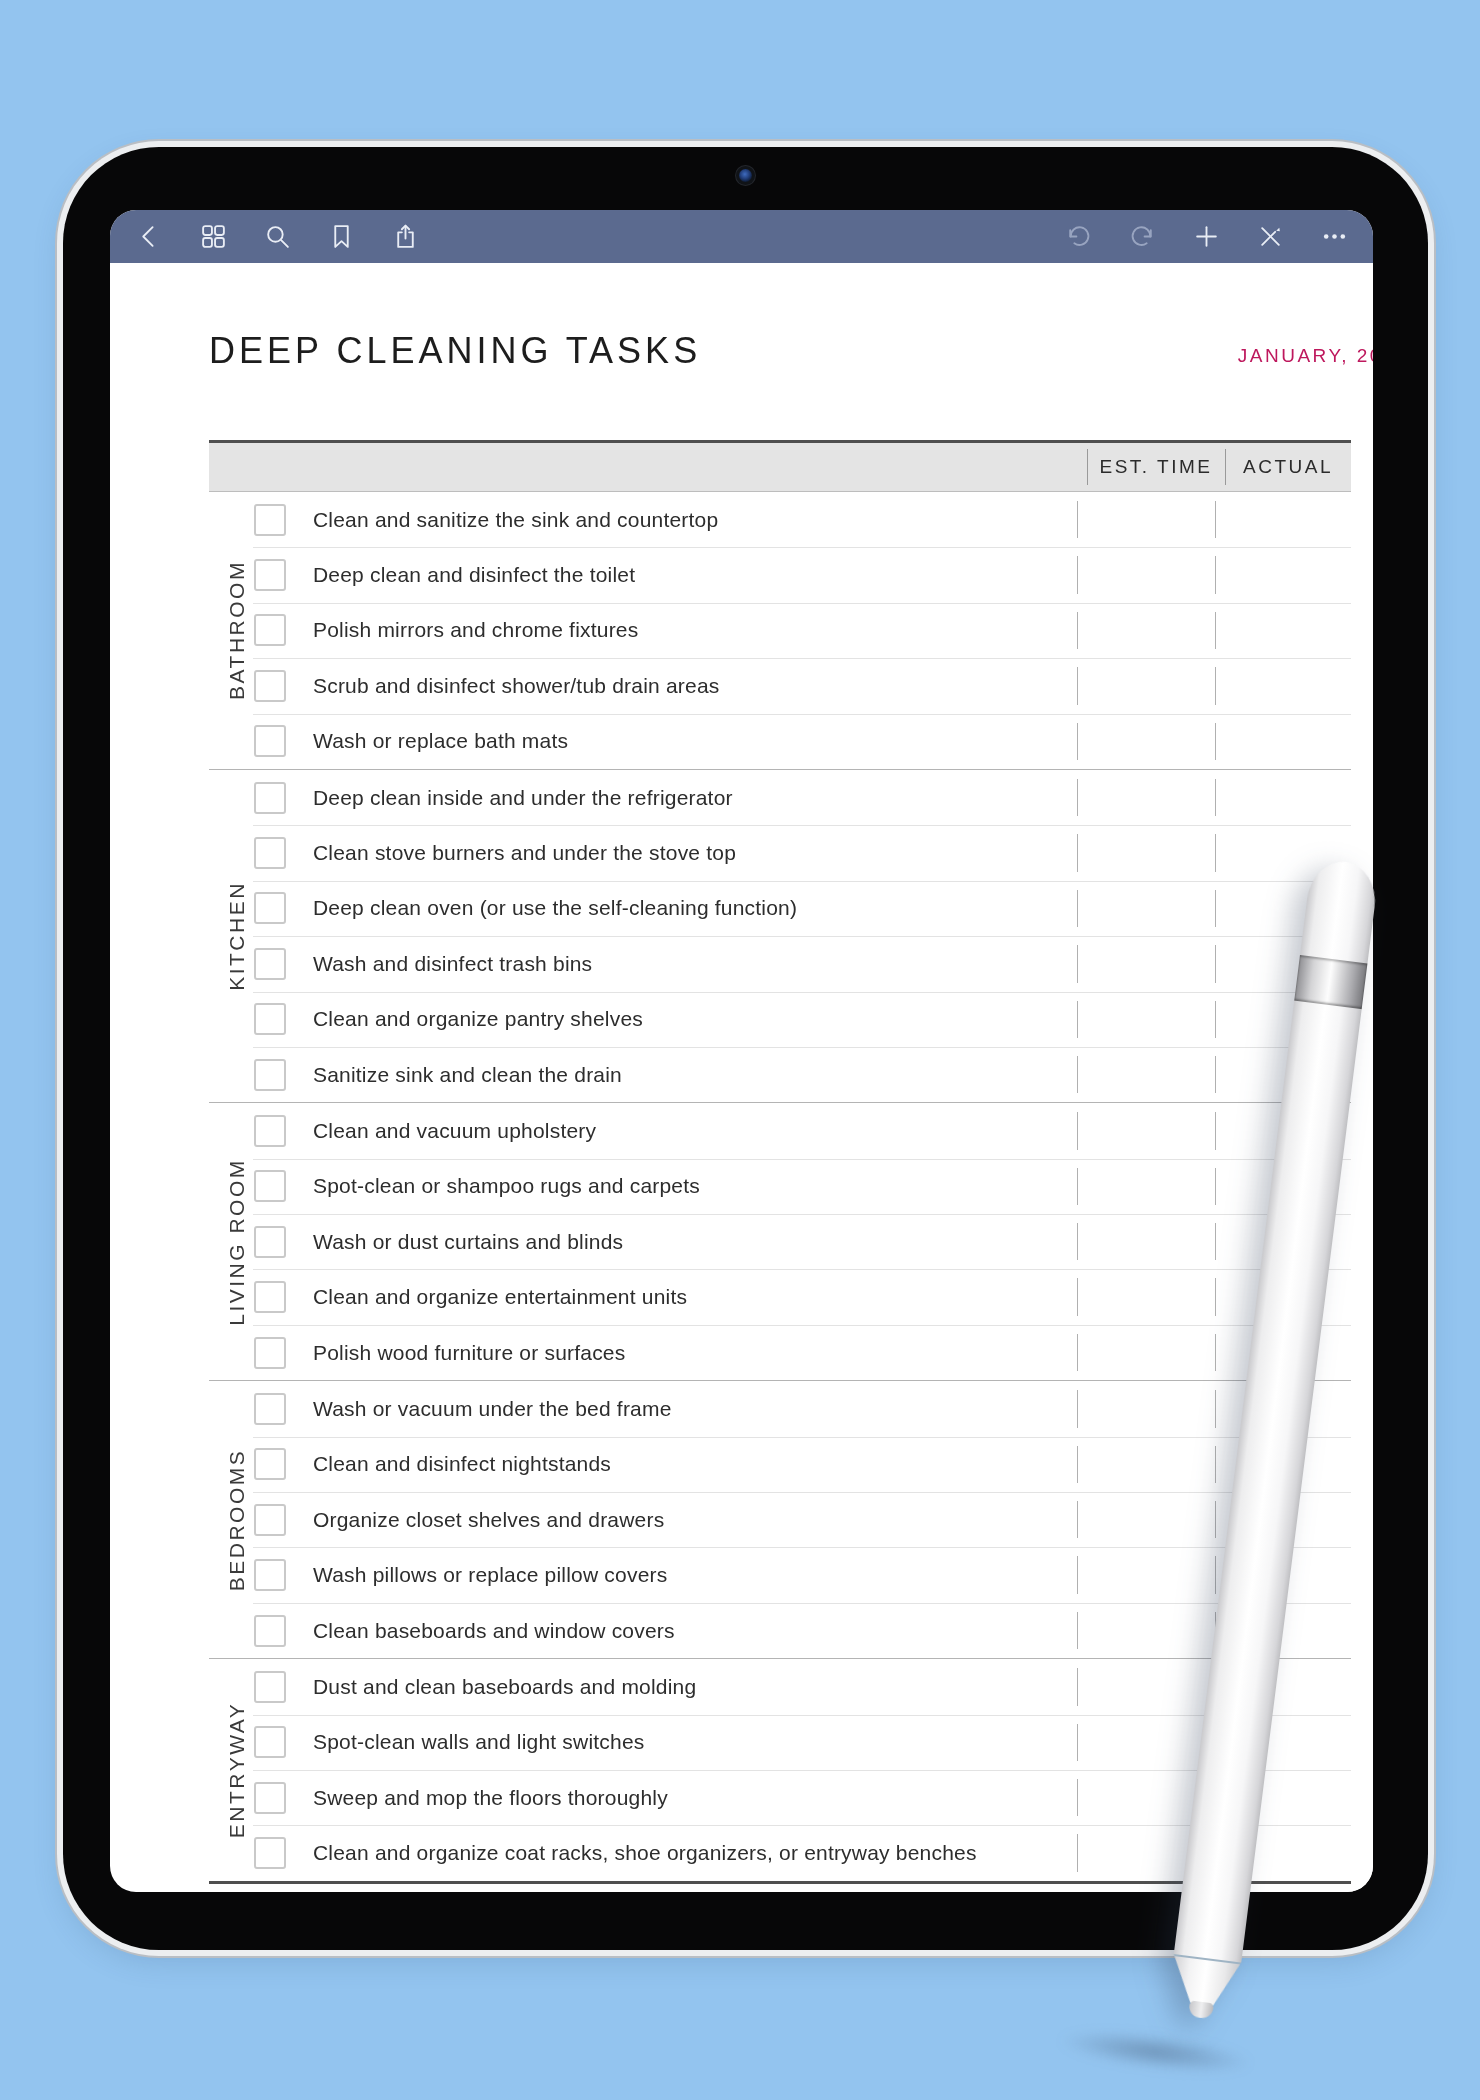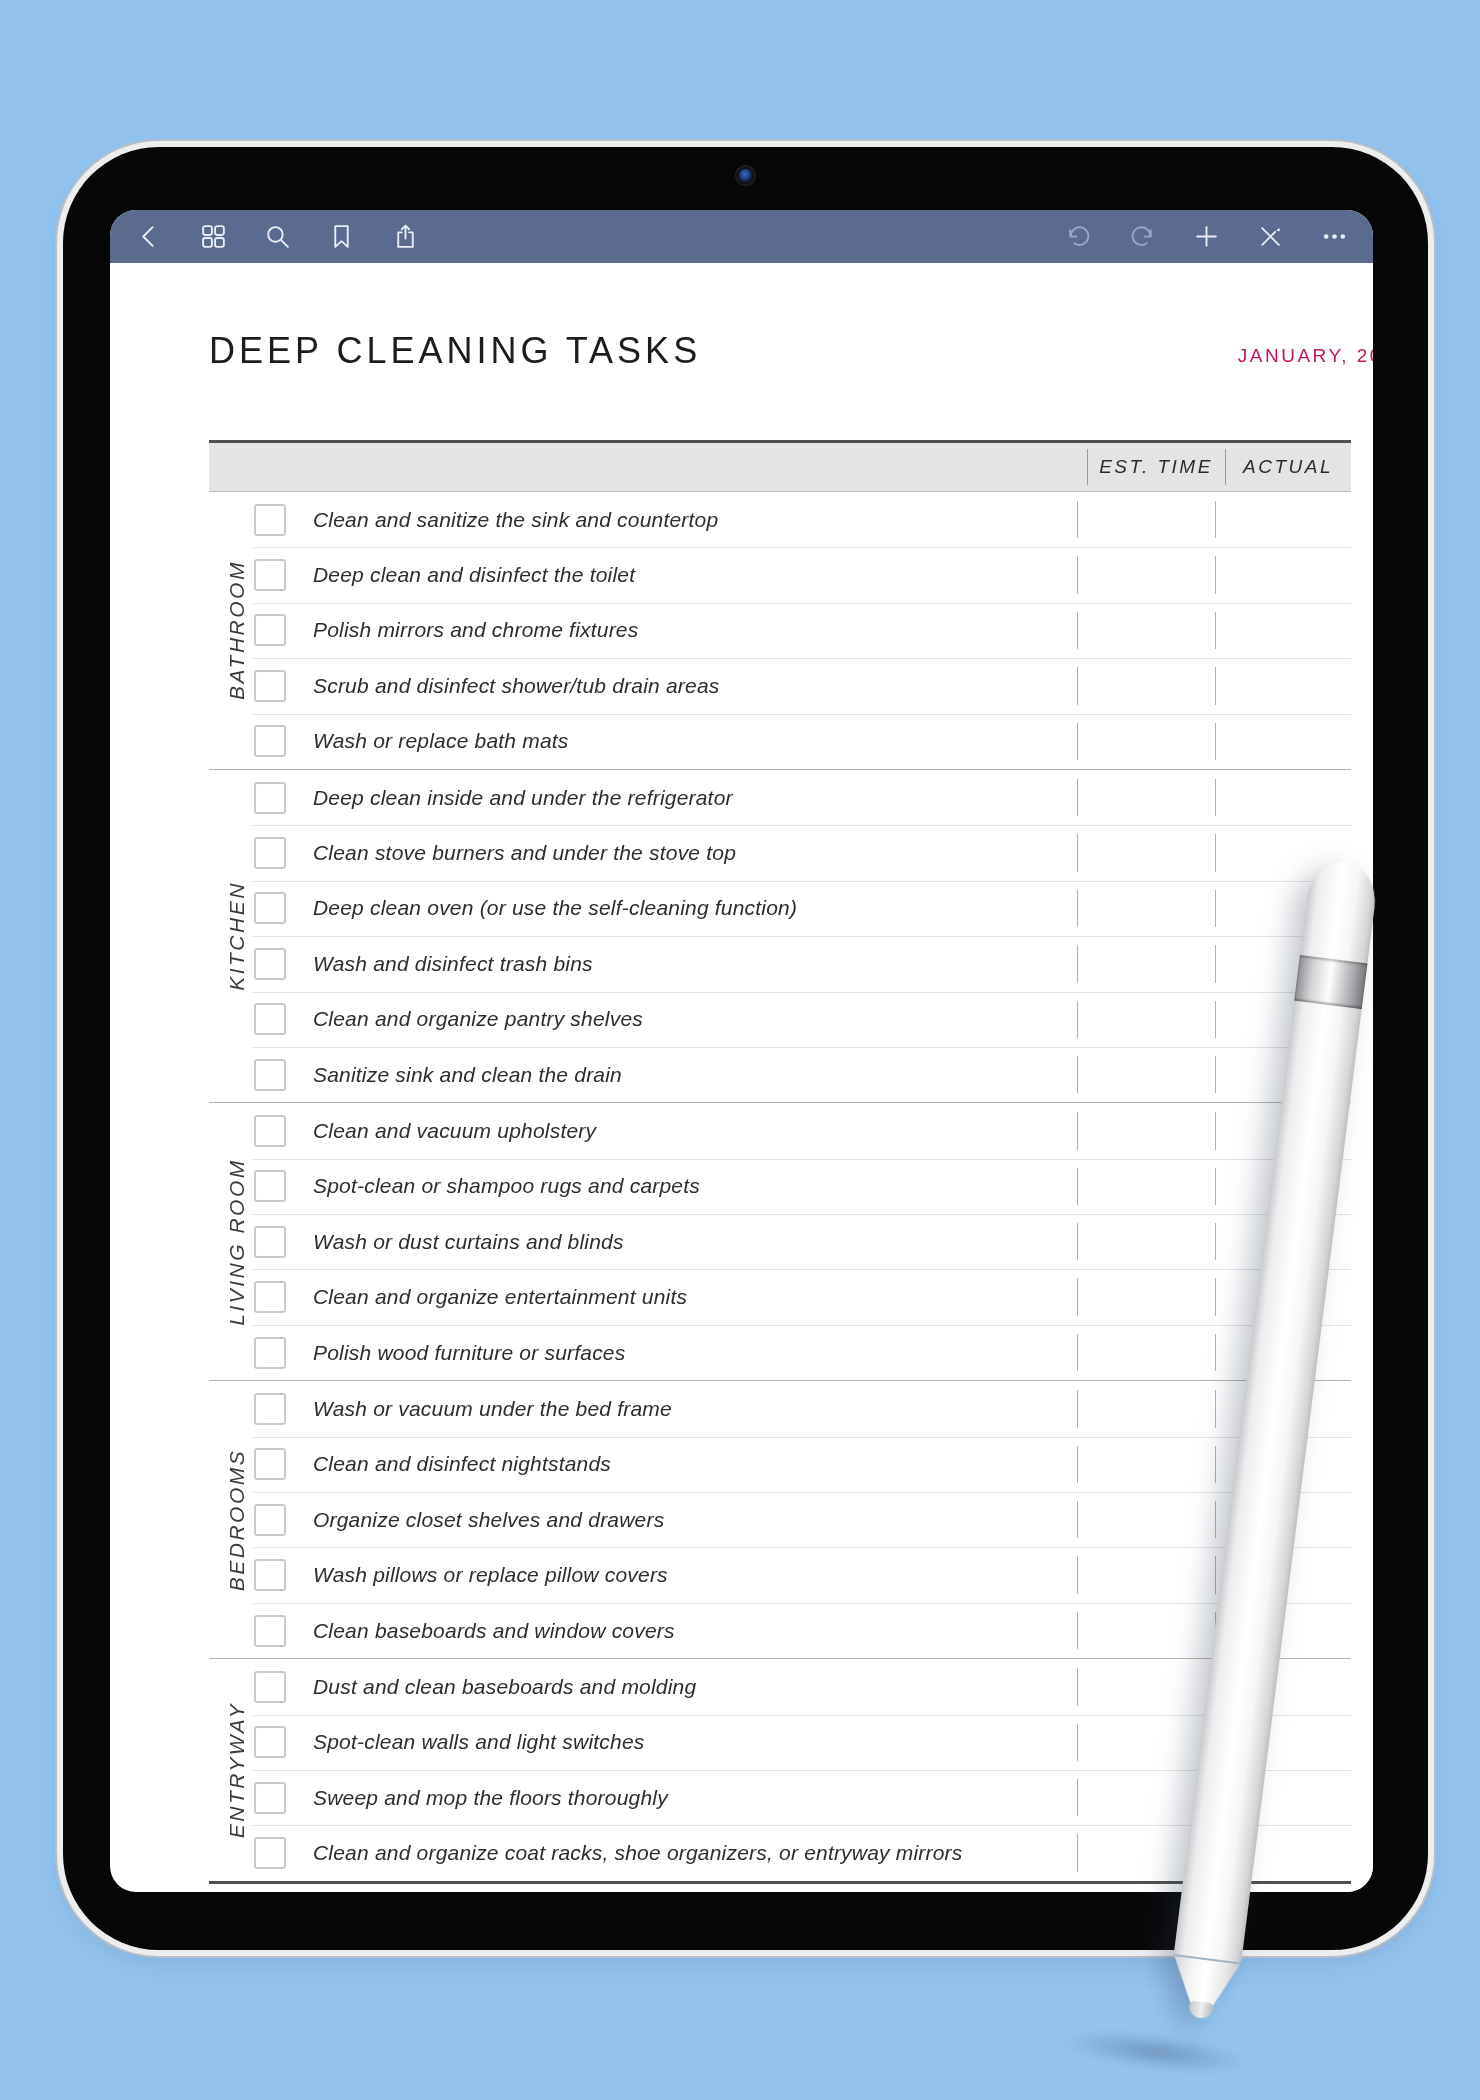--- a/index.html
+++ b/index.html
@@ -40,21 +40,21 @@
     position:absolute;left:58px;top:62px;width:1200px;height:44px;
     display:flex;justify-content:space-between;align-items:flex-end;
   }
   .doc-title{
     font-size:36px;letter-spacing:4px;color:#1d1d1d;font-weight:400;line-height:1;
   }
   .doc-date{
     font-size:19px;letter-spacing:2.5px;color:#be185d;line-height:1.3;
   }
   
-  .sheet{position:absolute;left:58px;top:177px;width:1142px;font-style:italic;}
+  .sheet{position:absolute;left:58px;top:177px;width:1142px;}
   .thead{
     height:52px;background:#e4e4e4;border-top:3px solid #4f4f4f;border-bottom:1px solid #bdbdbd;
     display:flex;box-sizing:border-box;position:relative;
   }
   .th-spacer{flex:1;}
   .th-cell{
     display:flex;align-items:center;justify-content:center;
     font-size:19px;letter-spacing:2.5px;color:#2b2b2b;position:relative;
   }
   .th-cell.est{width:138px;}
@@ -365,21 +365,21 @@
                 <div class="cell act"></div>
               </div>
               <div class="row">
                 <span class="checkbox"></span>
                 <span class="task-label">Sweep and mop the floors thoroughly</span>
                 <div class="cell est"></div>
                 <div class="cell act"></div>
               </div>
               <div class="row last">
                 <span class="checkbox"></span>
-                <span class="task-label">Clean and organize coat racks, shoe organizers, or entryway mirrors</span>
+                <span class="task-label">Clean and organize coat racks, shoe organizers, or entryway benches</span>
                 <div class="cell est"></div>
                 <div class="cell act"></div>
               </div>
               <div class="cat-label">ENTRYWAY</div>
             </div>
           </div>
       </div>
     </div>
   </div>
 </div>

